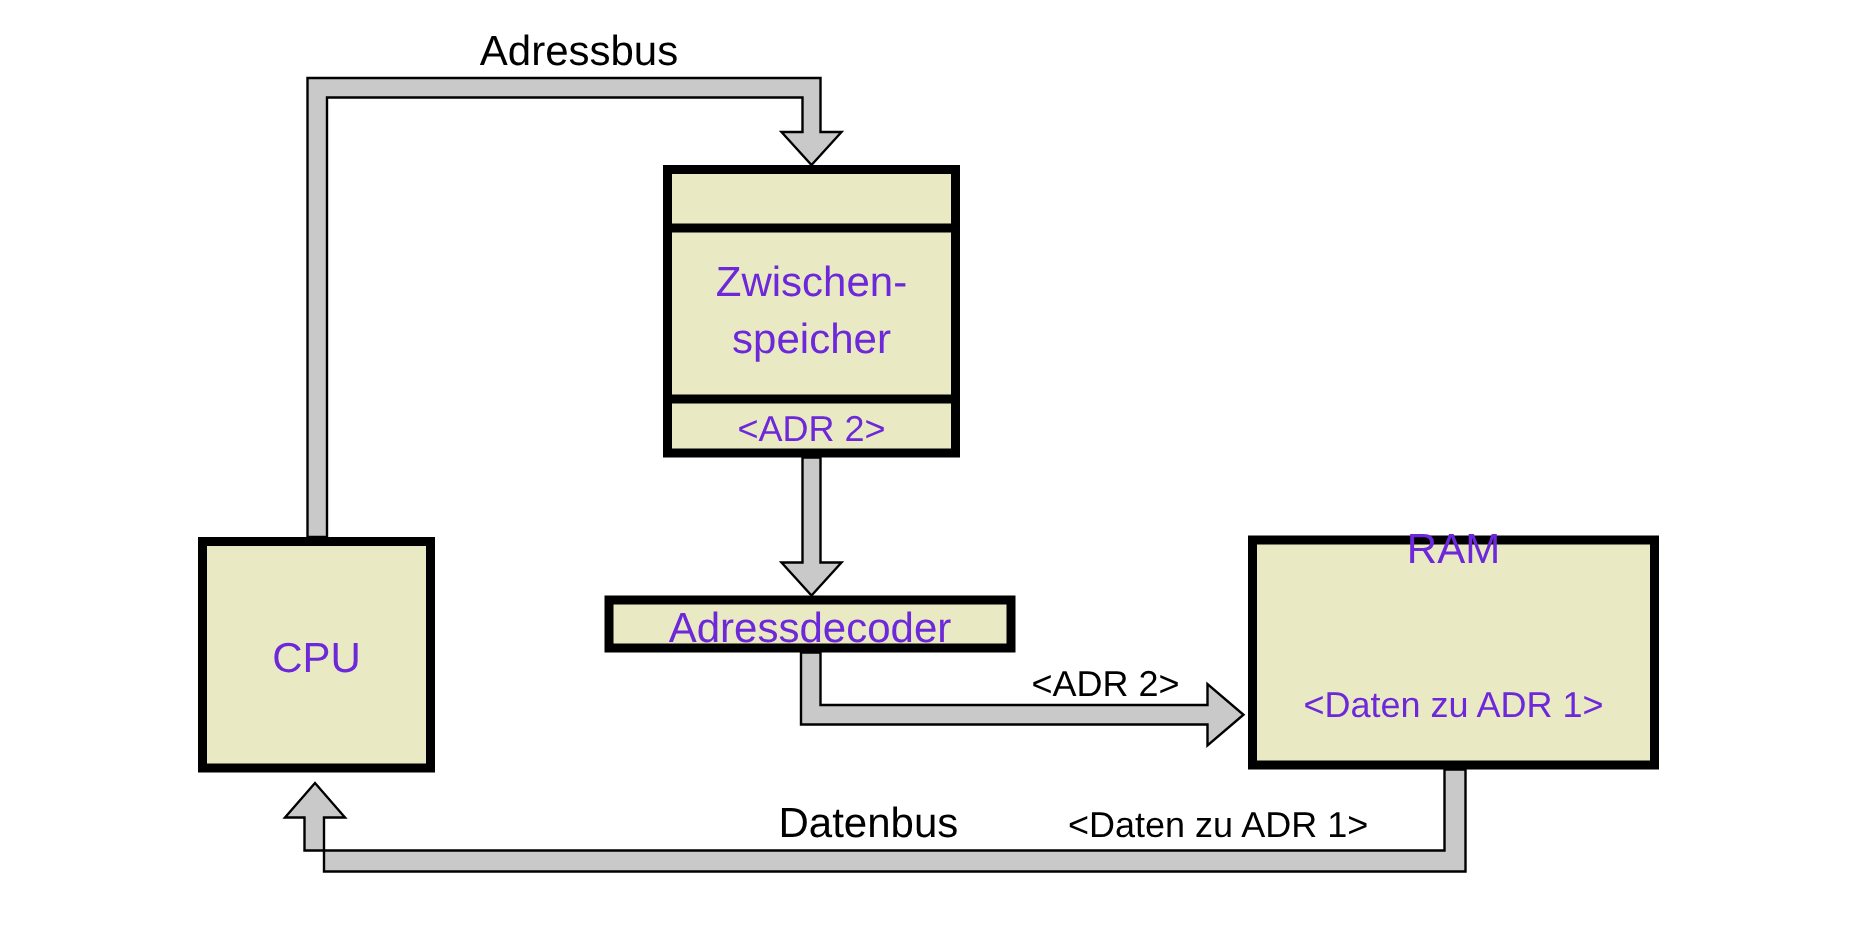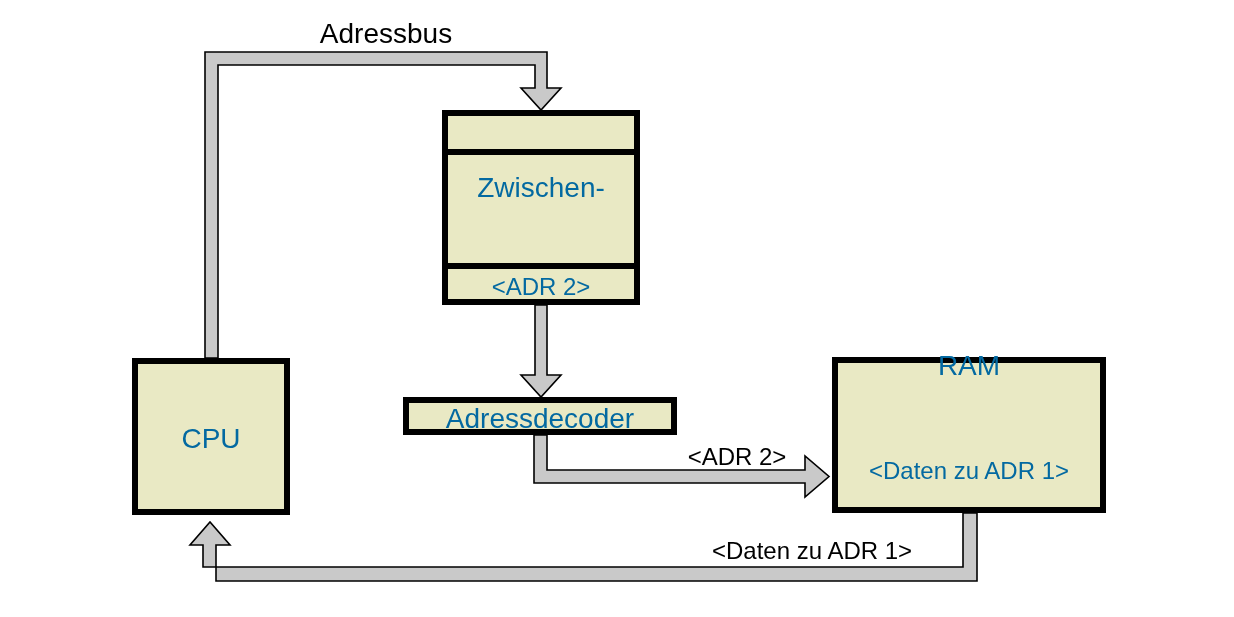--- a/index.html
+++ b/index.html
@@ -39,21 +39,21 @@
   .lbl-24 { font-size: 24px; }
 
   .center-x {
     transform: translateX(-50%);
     text-align: center;
   }
 
   .box-text {
     position: absolute;
     z-index: 3;
-    color: #0369a1;
+    color: #6d28d9;
     text-align: center;
     line-height: 1.18;
     white-space: nowrap;
     font-family: "Liberation Sans", sans-serif;
   }
 </style>
 </head>
 <body>
 
 <div id="canvas">
@@ -117,27 +117,29 @@
     <line x1="445" y1="266" x2="637" y2="266" stroke="#000000" stroke-width="6"></line>
 
     <rect x="406" y="400" width="268" height="32" fill="#E9E9C4" stroke="#000000" stroke-width="6"></rect>
 
     <rect x="835" y="360" width="268" height="150" fill="#E9E9C4" stroke="#000000" stroke-width="6"></rect>
   </svg>
 
   <div class="lbl lbl-28 center-x" style="left:386px; top:20px;">Adressbus</div>
 
   <div class="box-text" style="left:445px; top:171px; width:192px; font-size:28px;">Zwischen-</div>
+  <div class="box-text" style="left:445px; top:209px; width:192px; font-size:28px;">speicher</div>
 
   <div class="box-text" style="left:445px; top:273px; width:192px; font-size:24px;">&lt;ADR 2&gt;</div>
 
   <div class="box-text" style="left:406px; top:402px; width:268px; font-size:28px;">Adressdecoder</div>
 
   <div class="box-text" style="left:135px; top:422px; width:152px; font-size:28px;">CPU</div>
 
   <div class="lbl lbl-24 center-x" style="left:737px; top:445px;">&lt;ADR 2&gt;</div>
 
   <div class="box-text" style="left:835px; top:349px; width:268px; font-size:28px;">RAM</div>
   <div class="box-text" style="left:835px; top:457px; width:268px; font-size:24px;">&lt;Daten zu ADR 1&gt;</div>
 
+  <div class="lbl lbl-28" style="left:519px; top:535px;">Datenbus</div>
   <div class="lbl lbl-24" style="left:712px; top:539px;">&lt;Daten zu ADR 1&gt;</div>
 
 </div>
 
 </body></html>

